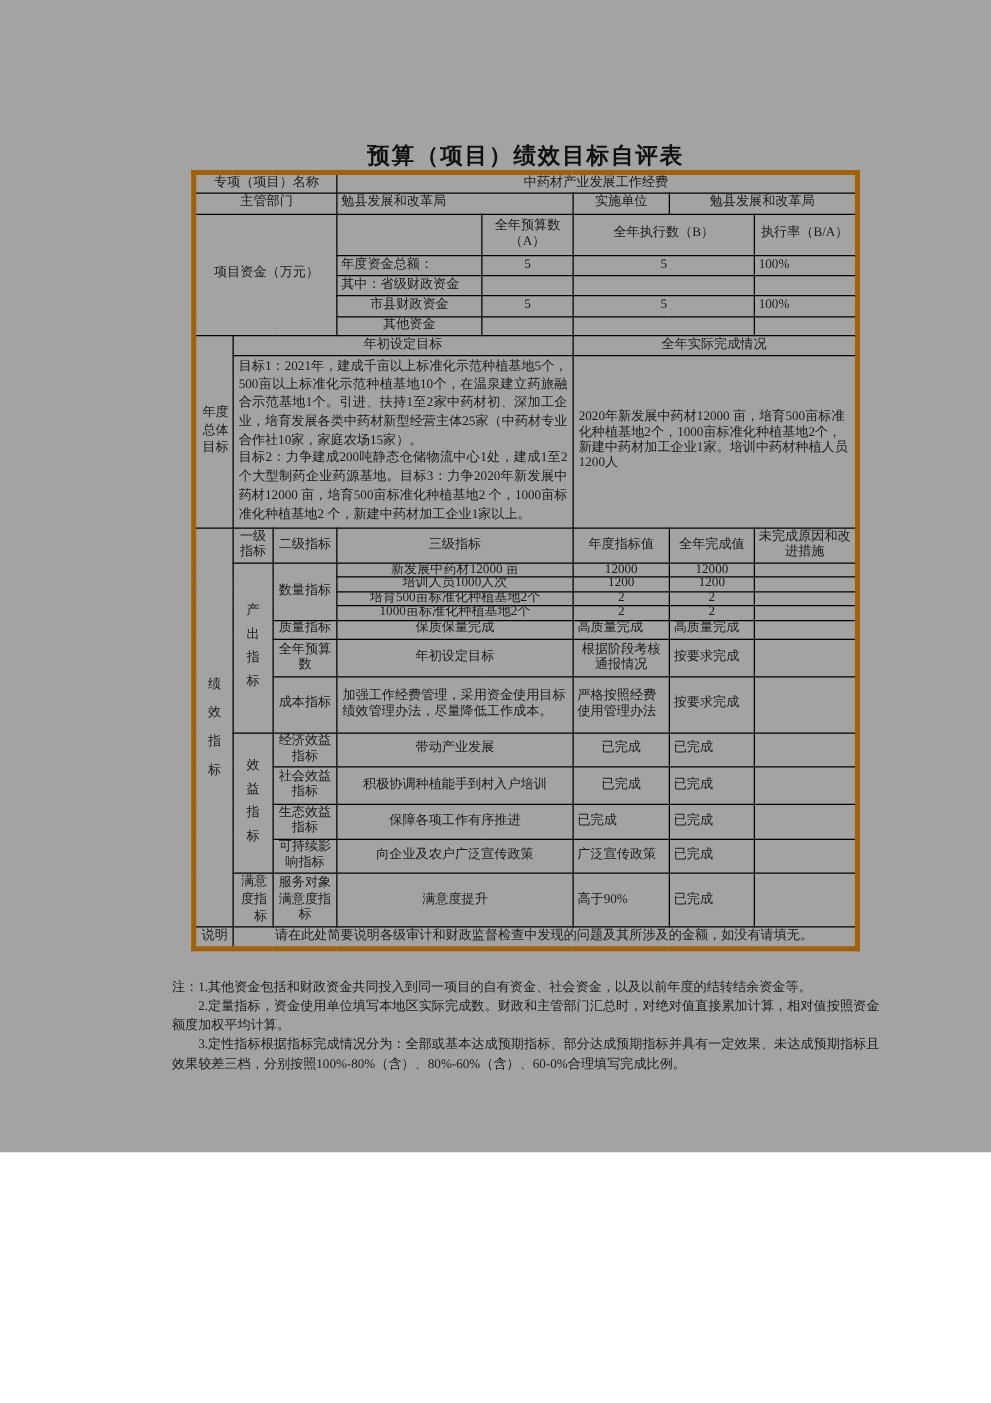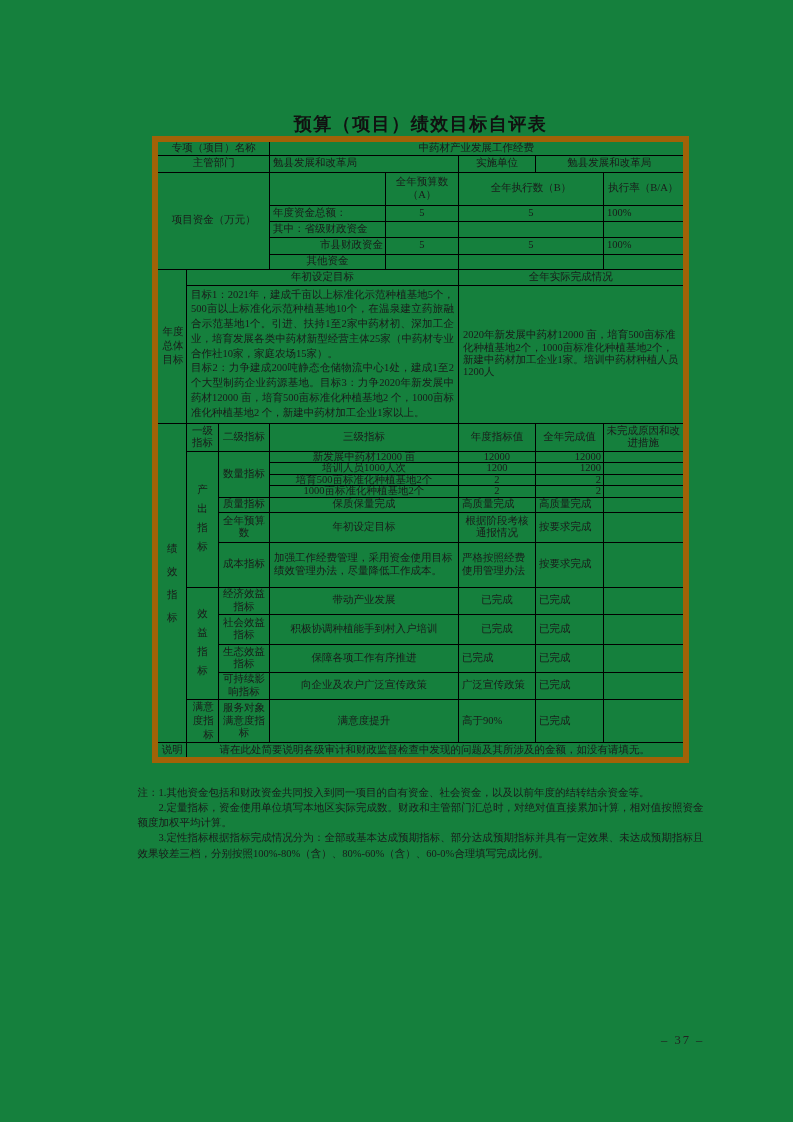--- a/index.html
+++ b/index.html
@@ -1,19 +1,19 @@
 <!DOCTYPE html>
 <html><head>
 <meta charset="utf-8">
 <style>
   html,body{margin:0;padding:0;background:#ffffff;}
   .page{
     position:relative;
-    width:793px;height:1122px;
-    background:#15803d;
+    width:793px;height:922px;
+    background:#a3a3a3;
     font-family:"Liberation Serif","DejaVu Serif",serif;
     color:#1a1a1a;
     overflow:hidden;
     box-sizing:border-box;
     padding-left:48px;
   }
   .doc-title{
     margin:0;
     padding-top:113px;
     text-align:center;
@@ -28,35 +28,35 @@
     text-align:center;
     font-size:10.5px;
     line-height:13px;
     color:#222;
   }
   table.eval{
     table-layout:fixed;
     width:530px;
     margin:1px auto 4px auto;
     border-collapse:collapse;
-    border:6px solid #a16207;
+    border:4px solid #a16207;
     font-size:10.5px;
     color:#1a1a1a;
   }
   table.eval td{
     border:1px solid #000;
     padding:0 2px;
     vertical-align:middle;
     line-height:1.18;
     overflow:hidden;
     word-break:break-all;
   }
   .tc{text-align:center;}
   .tl{text-align:left;padding:0 3px !important;}
-  .tr-al{text-align:right;padding:0 2px !important;}
+  .tr-al{text-align:center;padding:0 2px !important;}
   tr.dense td{line-height:10.5px;padding:0 2px;}
   .vcell{text-align:center;padding:0 1px !important;}
   .v1{display:inline-block;width:1.1em;word-break:break-all;line-height:1.8;vertical-align:middle;text-align:center;}
   .v1.sp{line-height:2.2;}
   .v2{display:inline-block;width:2.15em;word-break:break-all;line-height:1.35;vertical-align:middle;text-align:right;}
   .goalset{vertical-align:top;text-align:justify;padding:2px 4px !important;}
   .goalset p{margin:0;line-height:14.8px;}
   .goalactual{vertical-align:middle;text-align:left;padding:0 4px !important;line-height:14.8px;}
   .costtext{text-align:left;line-height:14px;padding:1px 4px !important;}
   .notes{

